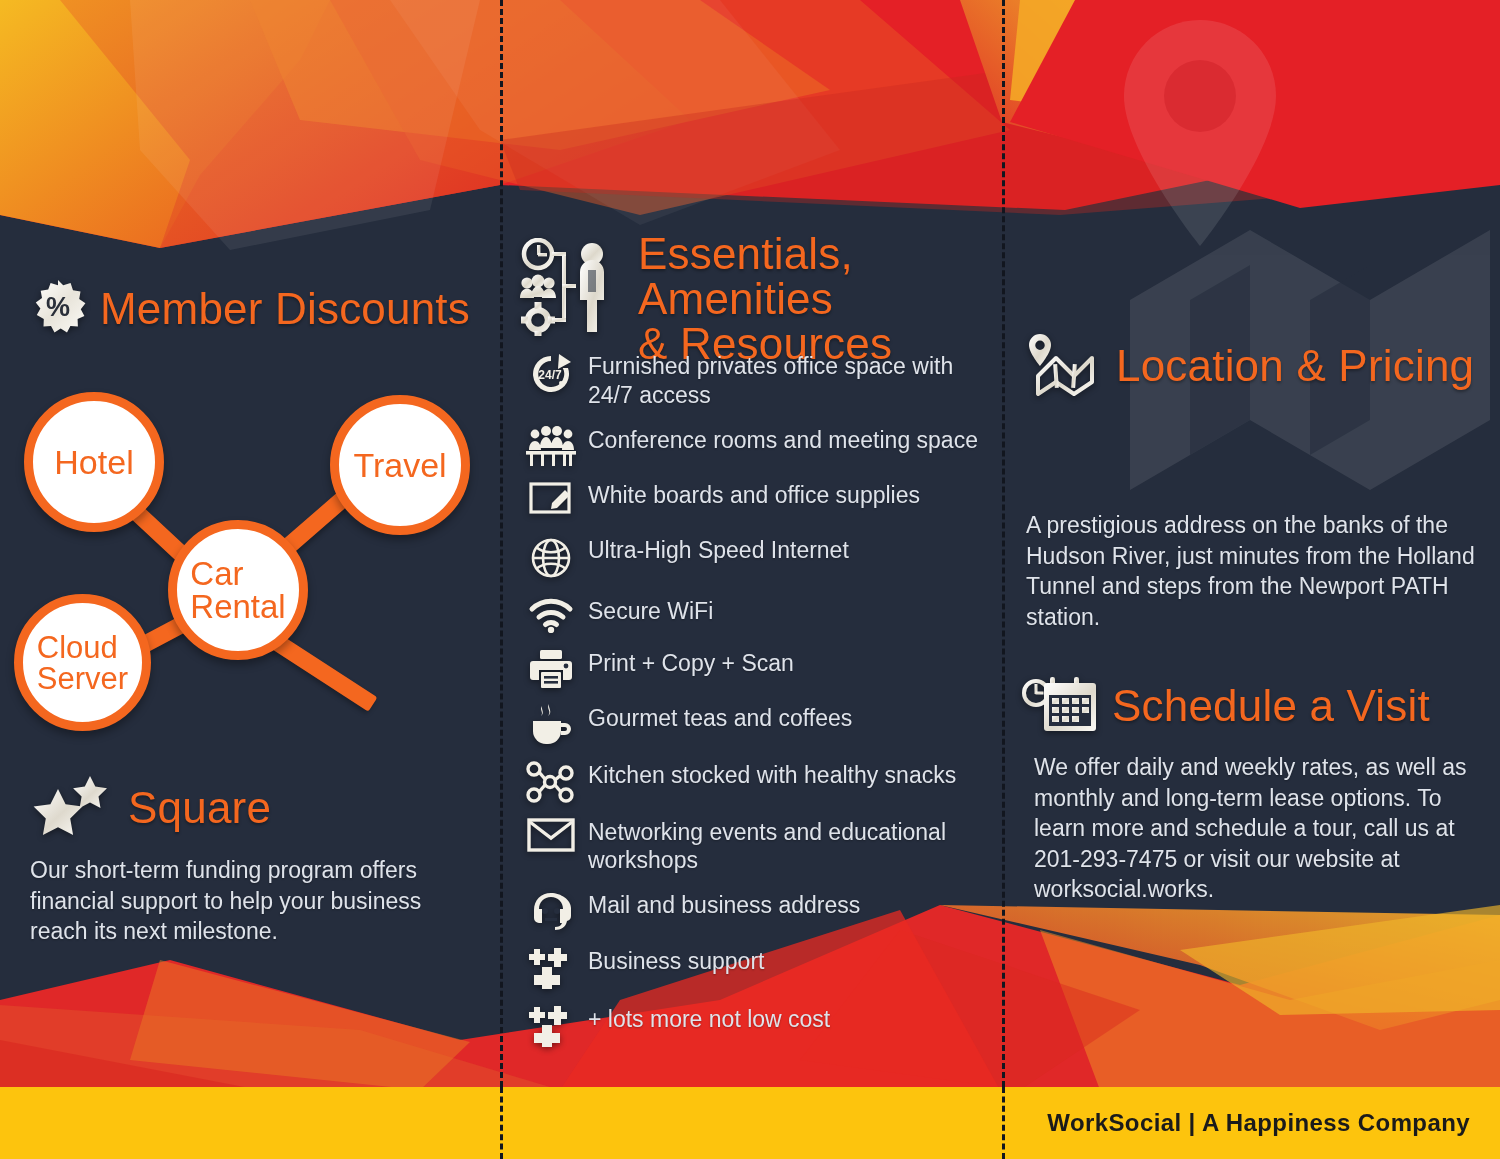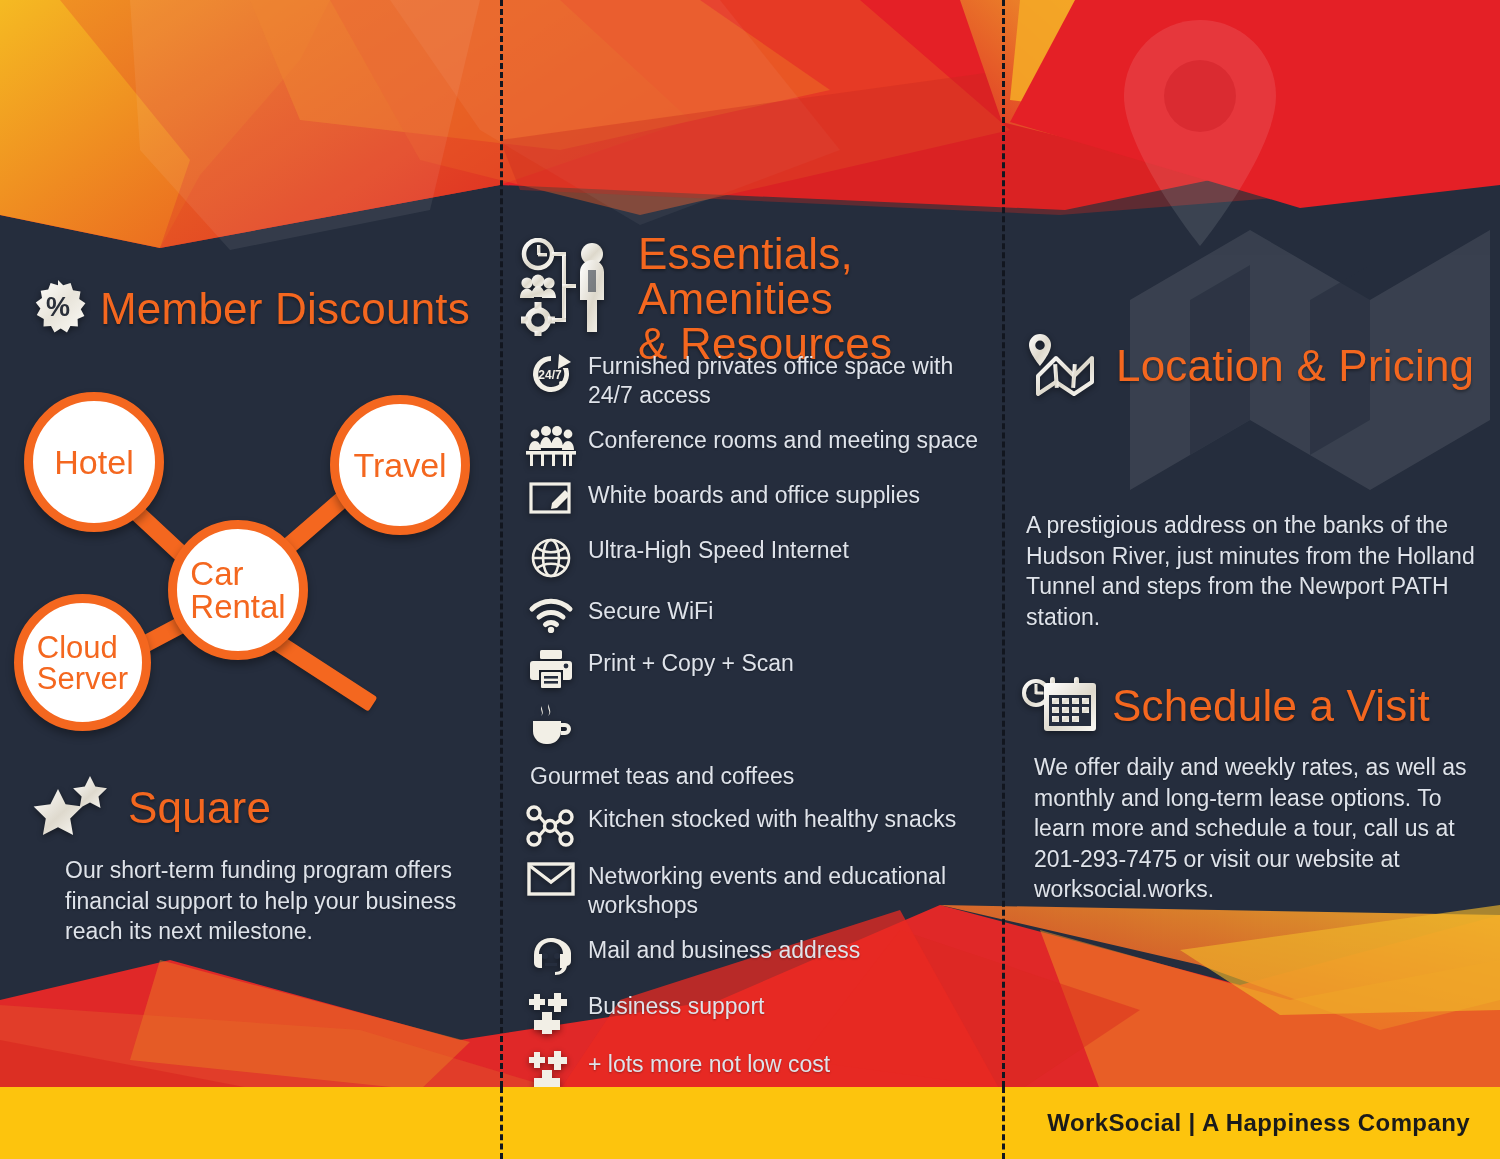--- a/index.html
+++ b/index.html
@@ -176,21 +176,21 @@
             <stop offset="1" stop-color="#fbfaf6"></stop>
               </linearGradient>
             </defs>
           <path fill="url(#sil2)" d="M58 1l5.3 10.6 11.7 1.7-8.5 8.2 2 11.6-10.5-5.5-10.4 5.5 2-11.6-8.5-8.2 11.7-1.7z"></path>
           <path fill="url(#sil2)" d="M26 14l7.6 15.2 16.8 2.4-12.2 11.8 2.9 16.7L26 52.2 10.9 60.1l2.9-16.7L1.6 31.6l16.8-2.4z"></path>
         </svg>
       </span>
       <span class="head-txt">Square</span>
     </div>
 
-    <div class="body-txt" style="position:absolute;left:30px;top:855px;width:410px;margin-left:35px;">Our short-term funding program offers financial support to help your business reach its next milestone.</div>
+    <div class="body-txt" style="position:absolute;left:30px;top:855px;width:410px;">Our short-term funding program offers financial support to help your business reach its next milestone.</div>
   </div>
 
   <div class="panel p-mid">
 
     <div class="head-row" style="position:absolute;left:16px;top:232px;align-items:flex-start;">
       <span class="ic" style="margin-top:6px;">
         <svg width="100" height="98" viewBox="0 0 100 98">
           <defs>
               <linearGradient id="sil3" x1="0" y1="0" x2="1" y2="1">
             <stop offset="0" stop-color="#ffffff"></stop>
@@ -312,21 +312,21 @@
             <circle cx="37" cy="17" r="2.4" fill="#252d3d"></circle>
             <rect x="12" y="23" width="20" height="16" rx="1"></rect>
             <rect x="15" y="27" width="14" height="2.6" fill="#252d3d"></rect>
             <rect x="15" y="32" width="14" height="2.6" fill="#252d3d"></rect>
           </g>
             </svg>
         </span>
         <span class="am-tx">Print + Copy + Scan</span>
       </div>
 
-      <div class="am-row" style="margin-bottom:15px;flex-direction:column;">
+      <div class="am-row" style="margin-bottom:15px;">
         <span class="am-ic ic">
           <svg width="46" height="42" viewBox="0 0 46 42">
               <g fill="#f2efe6">
             <path d="M14 2c-3 4 2 6-1 10 4-3 0-7 1-10zM21 0c-3 5 3 7-1 12 5-4 0-8 1-12z"></path>
             <path d="M5 17h28v10a13 13 0 0 1-13 13h-2A13 13 0 0 1 5 27z"></path>
             <path d="M33 19h4a6 6 0 0 1 0 12h-4v-4h4a2 2 0 0 0 0-4h-4z"></path>
           </g>
             </svg>
         </span>
         <span class="am-tx">Gourmet teas and coffees</span>

